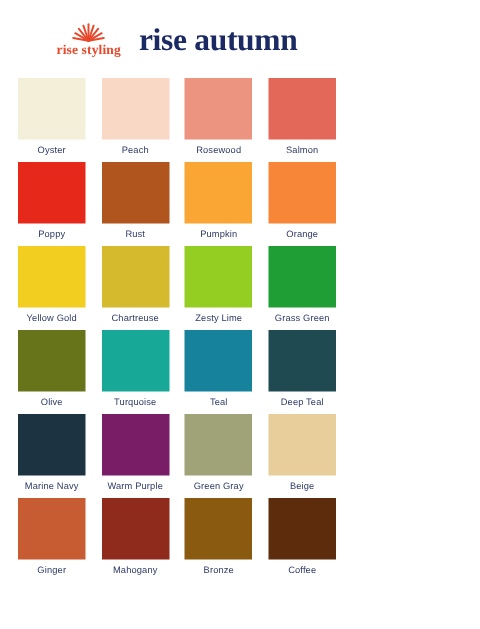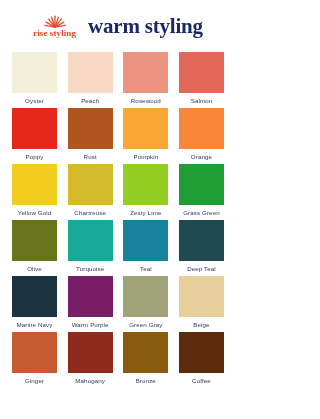--- a/index.html
+++ b/index.html
@@ -113,21 +113,21 @@
           <line x1="13" y1="13.2" x2="6.6" y2="5.2"></line>
           <line x1="13" y1="13.2" x2="19.4" y2="5.2"></line>
           <line x1="13" y1="13.2" x2="4.2" y2="8.1"></line>
           <line x1="13" y1="13.2" x2="21.8" y2="8.1"></line>
           <line x1="13" y1="13.2" x2="2.8" y2="11.3"></line>
           <line x1="13" y1="13.2" x2="23.2" y2="11.3"></line>
         </g>
       </svg>
       <div class="brand-name" style="color: rgb(232, 72, 43);">rise styling</div>
     </div>
-    <div class="palette-title" style="color: rgb(27, 42, 99);">warm styling</div>
+    <div class="palette-title" style="color: rgb(27, 42, 99);">rise autumn</div>
   </div>
 
   <div class="swatch-grid">
 
     <div class="swatch-row">
       <div class="swatch-cell">
         <span class="swatch-chip" style="background: rgb(244, 239, 216);"></span>
         <span class="swatch-label" style="color: rgb(44, 58, 102);">Oyster</span>
       </div>
       <div class="swatch-cell">

